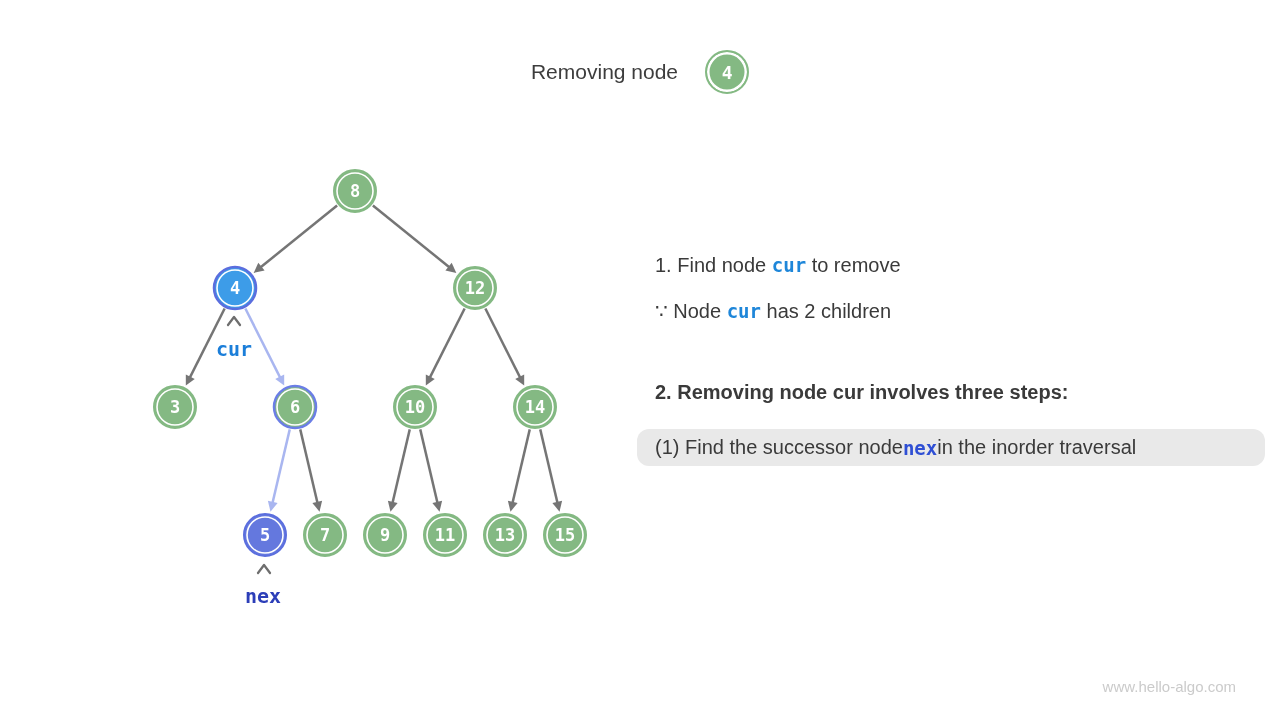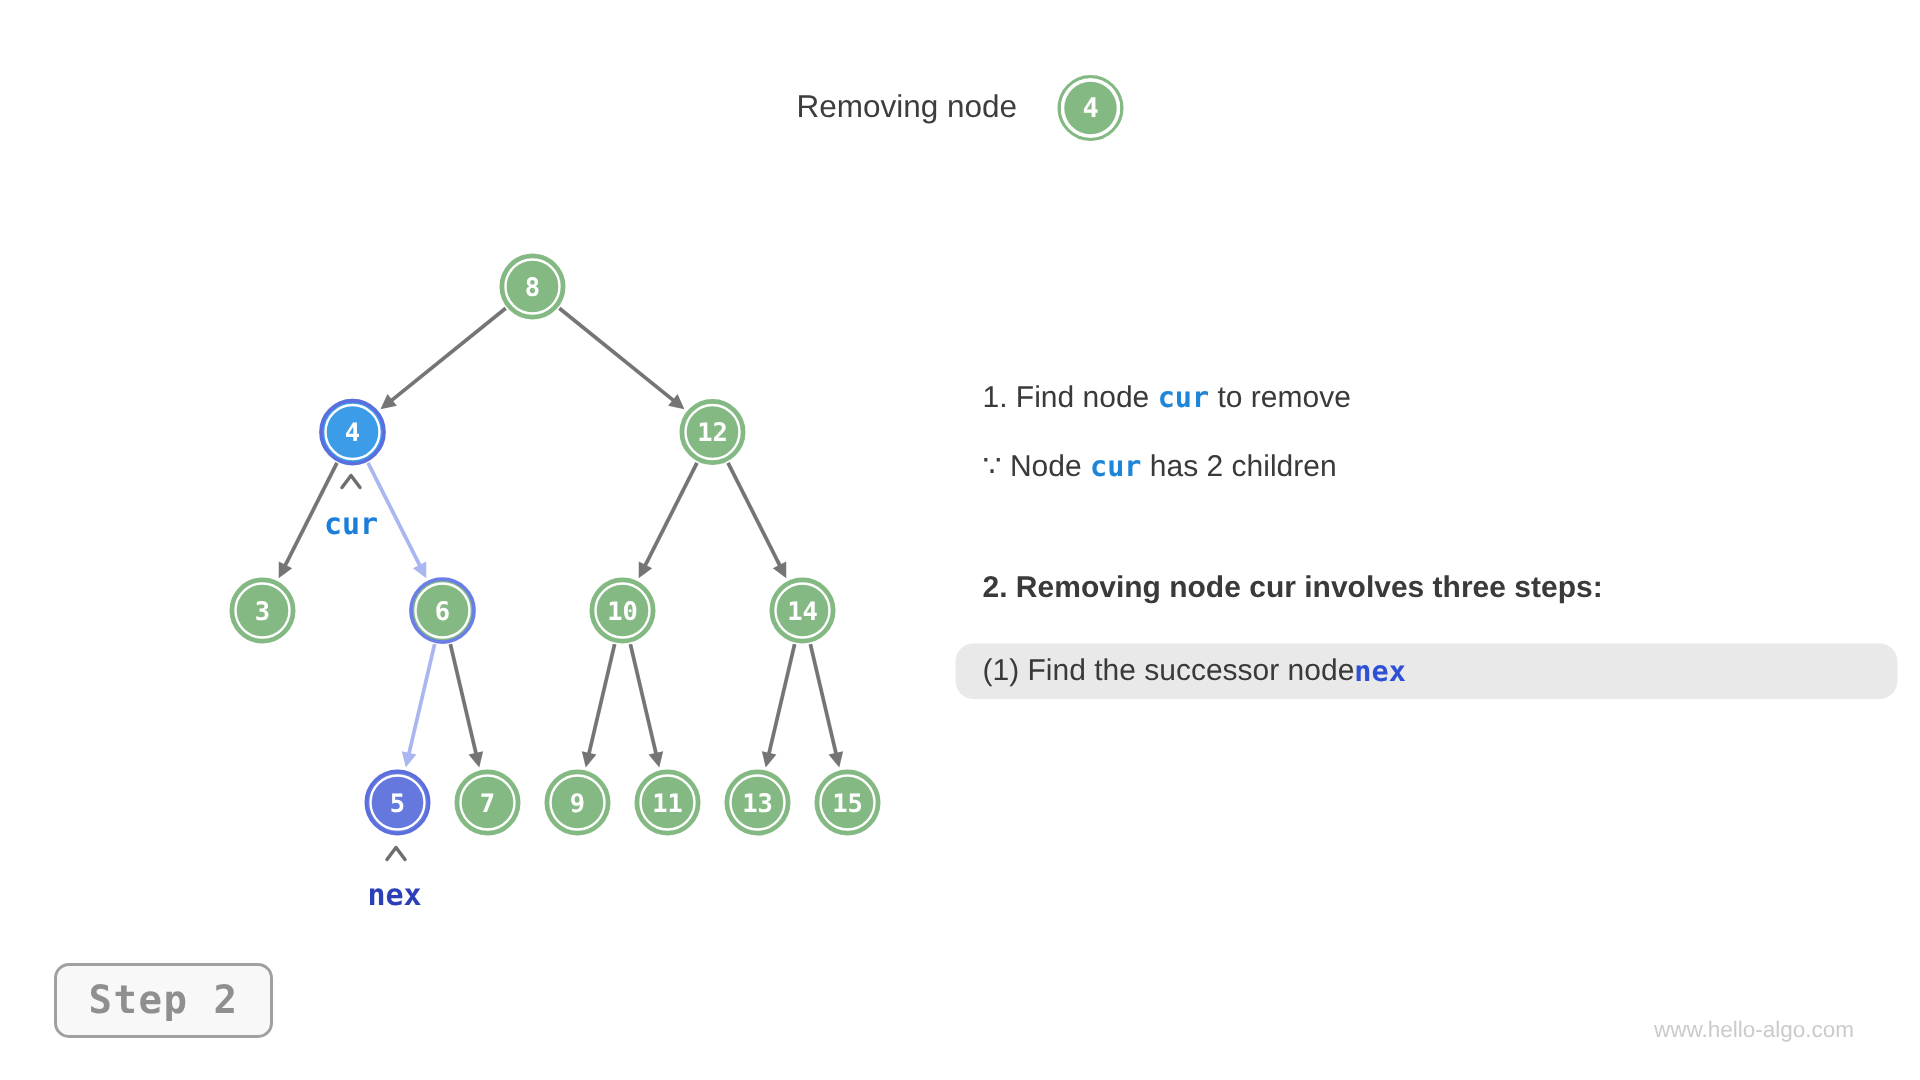--- a/index.html
+++ b/index.html
@@ -236,22 +236,20 @@
   <div>
     <p class="note-line" style="top: 253px;"><span>1. Find node </span><span class="kw kw-cur">cur</span><span> to remove</span></p>
 
     <p class="note-line" style="top: 299px;"><span>∵ Node </span><span class="kw kw-cur">cur</span><span> has 2 children</span></p>
 
     <p class="note-line" style="top: 380px; font-weight: bold;">2. Removing node cur involves three steps:</p>
 
     <div class="note-highlight">
         <span>(1) Find the successor node </span>
         <span class="kw kw-nex">nex</span>
+        <span> in the inorder traversal</span>
       </div>
   </div>
 
-  <div class="step-badge">
-    <span>Step 2</span>
-  </div>
 
   <div class="watermark">www.hello-algo.com</div>
 
 </div>
 
 </body></html>

